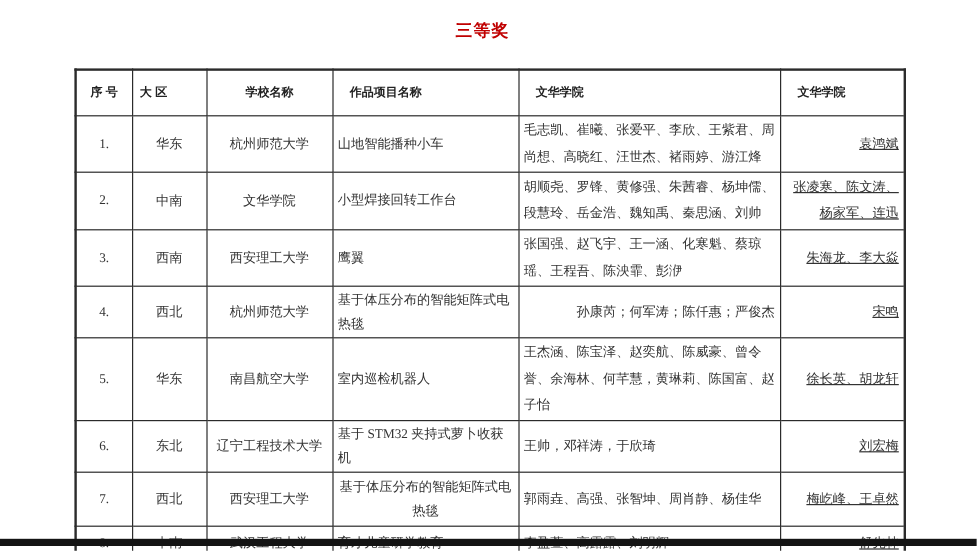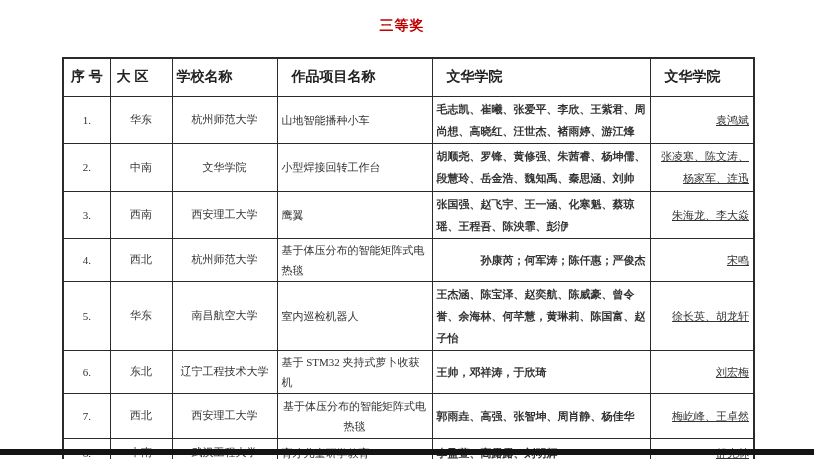--- a/index.html
+++ b/index.html
@@ -23,29 +23,29 @@
   }
   table.award th, table.award td{
     border:1px solid #2b2b2b;
     vertical-align:middle;
     font-size:11px;
     padding:1px 4px;
     overflow:hidden;
   }
   table.award th{
     font-family:"Liberation Sans","DejaVu Sans",sans-serif;
-    font-weight:bold;font-size:14px;color:#222;
+    font-weight:bold;font-size:10px;color:#222;
     text-align:left;padding-left:14px;
   }
   table.award th.c-no{text-align:center;padding-left:4px;}
   table.award th.c-region{padding-left:6px;}
-  table.award th.c-school{padding-left:4px;}
+  table.award th.c-school{text-align:center;padding-left:4px;}
   td.cell-no, td.cell-region, td.cell-school{text-align:center;}
   td.cell-project{text-align:left;padding-left:10px;line-height:20px;}
-  td.cell-team{text-align:left;padding:2px 8px;line-height:22px;font-weight:bold;}
+  td.cell-team{text-align:left;padding:2px 8px;line-height:22px;}
   td.cell-advisors{text-align:right;padding:2px 8px;line-height:22px;text-decoration:underline;}
   .bottom-bar{
     position:absolute;left:0;top:449px;width:814px;height:6px;
   }
 </style>
 </head>
 <body>
 
 <div class="doc-title" style="color: rgb(192, 0, 0);">三等奖</div>
 

